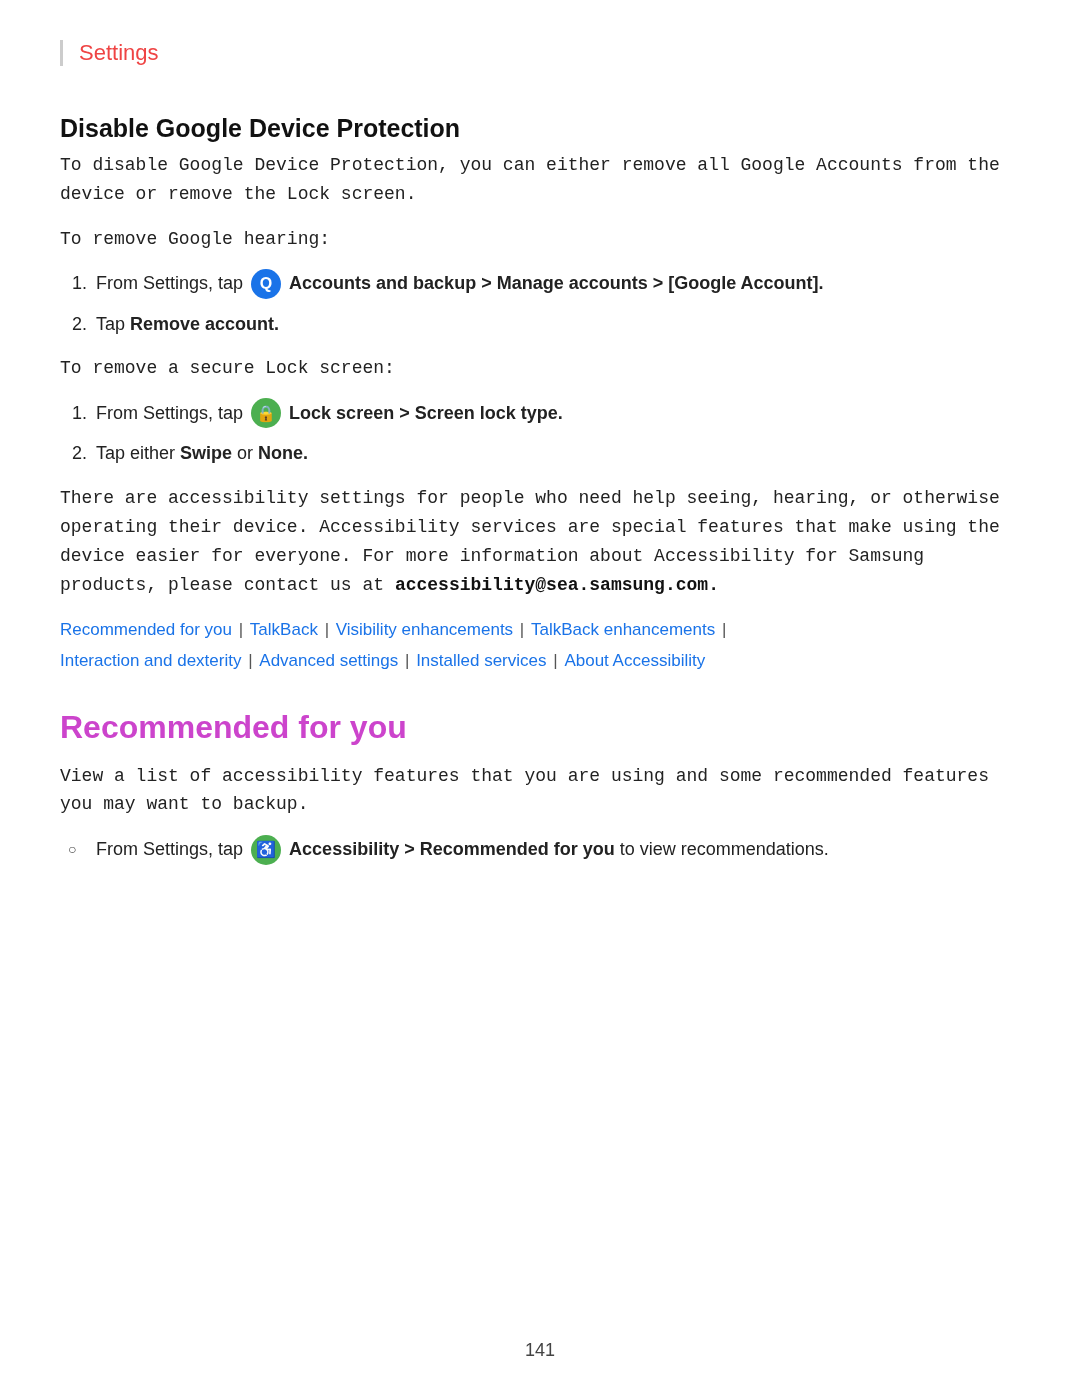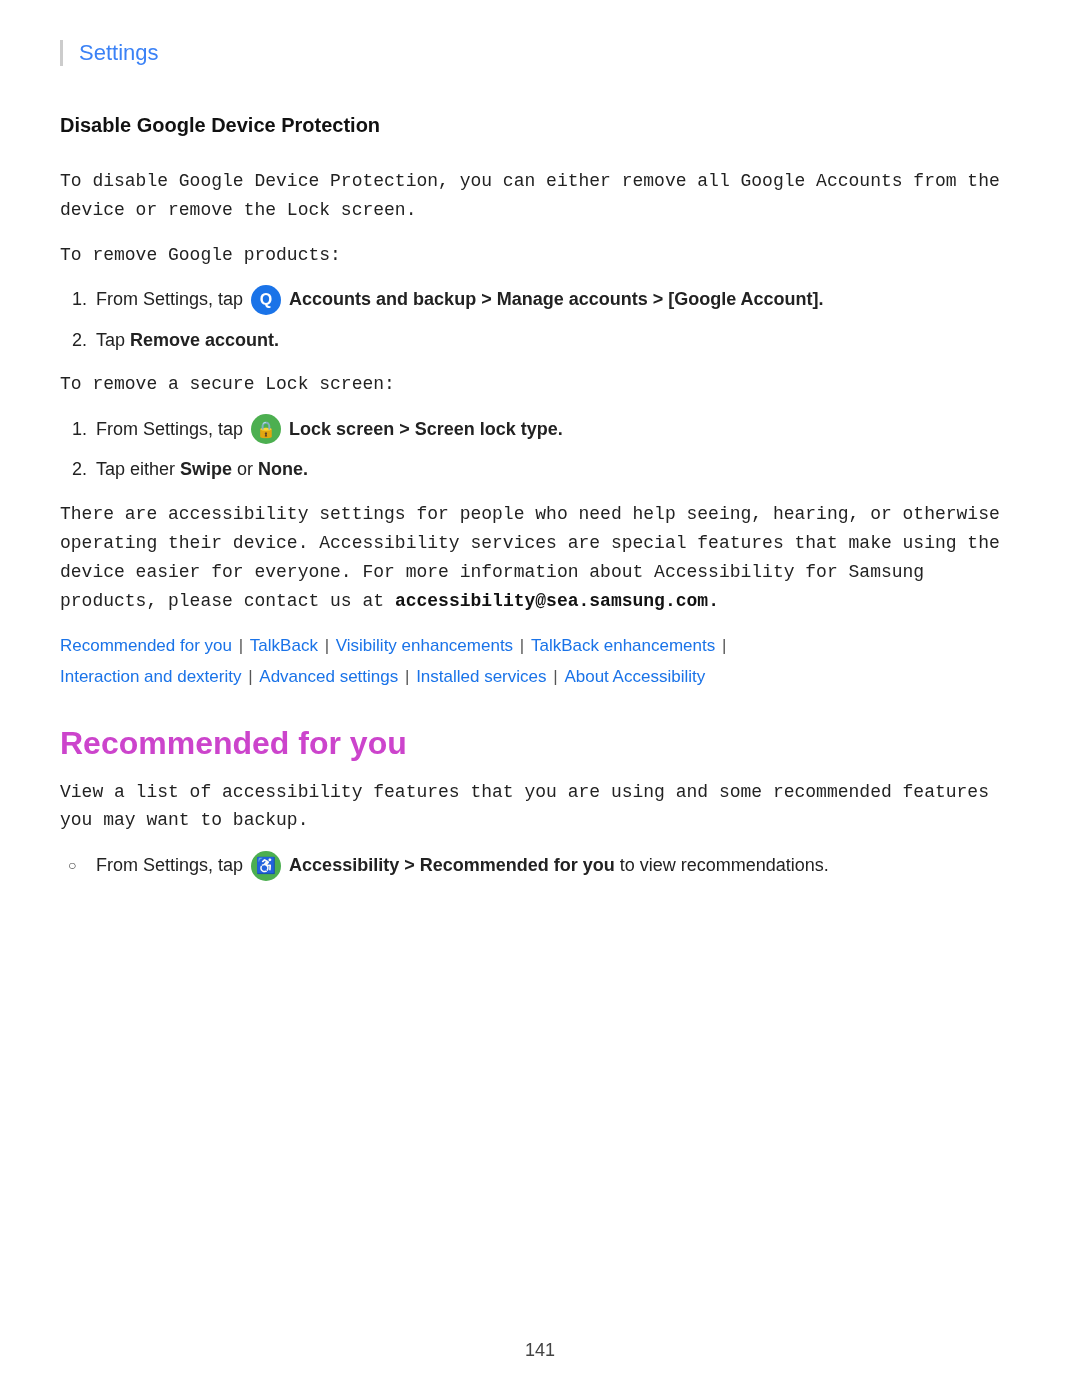--- a/index.html
+++ b/index.html
@@ -21,30 +21,30 @@
     .page-container {
       padding: 40px 60px 80px 60px;
     }
 
     .settings-header {
       border-left: 3px solid #cccccc;
       padding-left: 16px;
       margin-bottom: 48px;
       font-size: 22px;
       font-family: 'Arial', sans-serif;
-      color: #3b82f6;
+      color: #ef4444;
       font-weight: normal;
     }
 
     .section-title {
       font-family: 'Arial', sans-serif;
-      font-size: 20px;
+      font-size: 25px;
       font-weight: bold;
       color: #111111;
-      margin-bottom: 30px;
+      margin-bottom: 8px;
     }
 
     .body-text {
       font-family: Liberation Mono, monospace;
       font-size: 18px;
       line-height: 1.6;
       color: #222222;
       margin-bottom: 16px;
     }
 
@@ -174,21 +174,21 @@
 
 <div class="page-container">
 
   <div class="settings-header">Settings</div>
 
   <div>
     <div class="section-title">Disable Google Device Protection</div>
 
     <p class="body-text">To disable Google Device Protection, you can either remove all Google Accounts from the device or remove the Lock screen.</p>
 
-    <p class="body-text">To remove Google products:</p>
+    <p class="body-text">To remove Google hearing:</p>
 
     <ol class="ordered-list">
       <li>
         <span>From Settings, tap</span>
         <span class="inline-icon icon-accounts">Q</span>
         <span class="bold">Accounts and backup &gt; Manage accounts &gt; [Google Account].</span>
       </li>
       <li>
         <span>Tap <span class="bold">Remove account.</span></span>
       </li>

